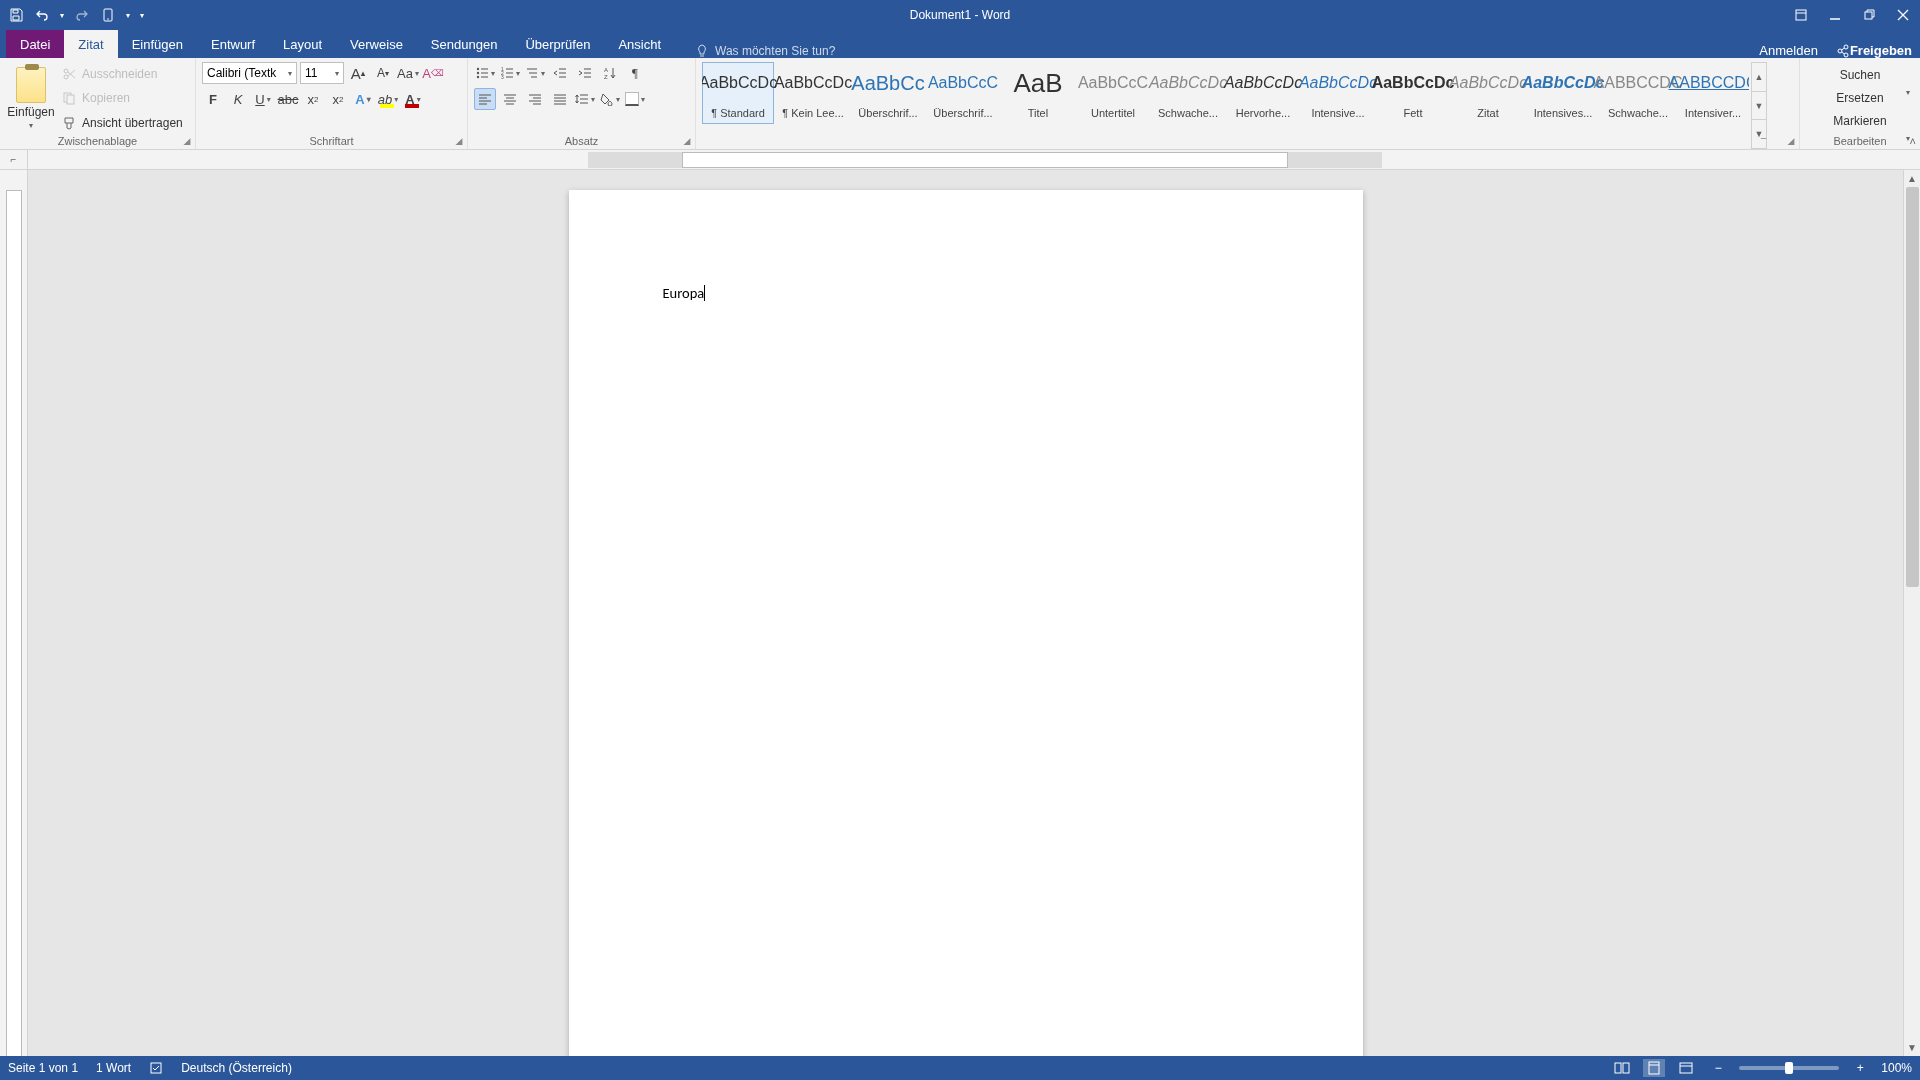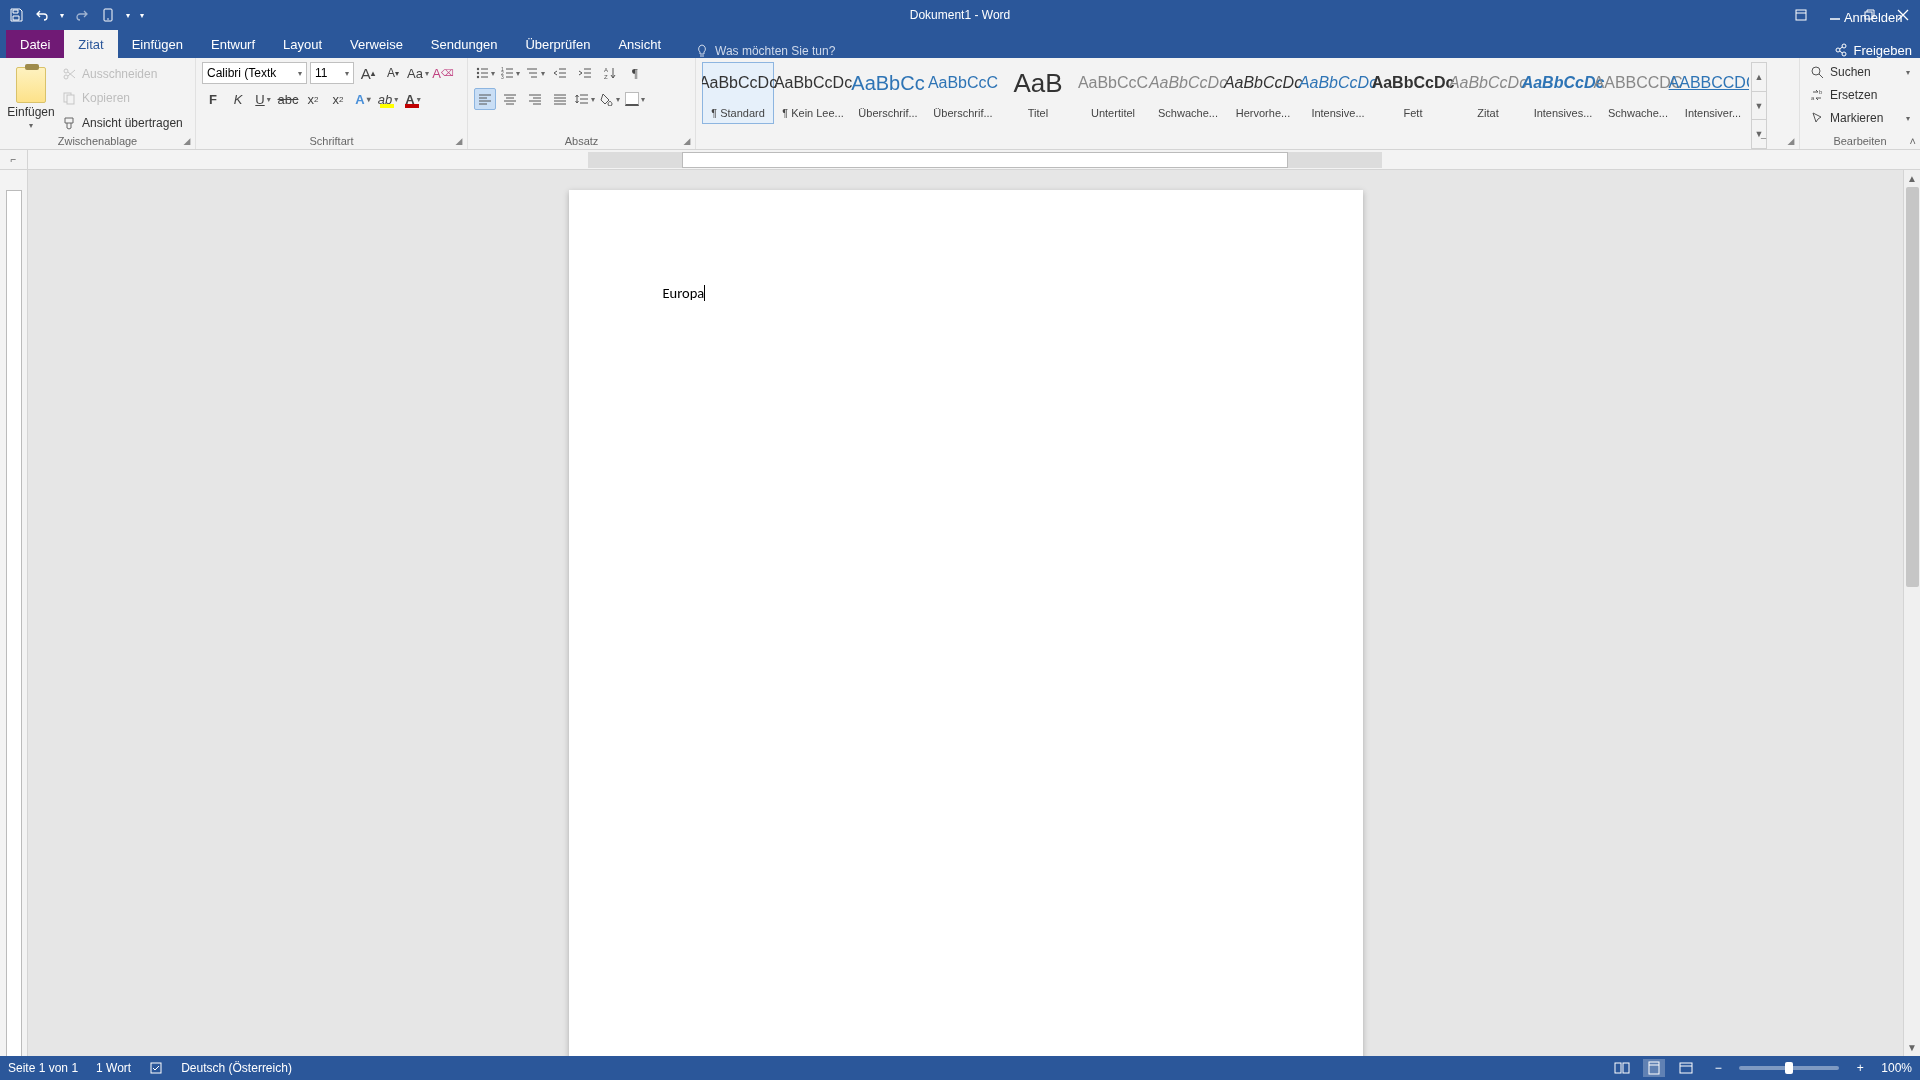--- a/index.html
+++ b/index.html
@@ -12,41 +12,41 @@
 .title-text { position: absolute; left: 50%; transform: translateX(-50%); }
 .win-controls { position: absolute; right: 0; display: flex; align-items: center; }
 .win-btn { width: 34px; height: 30px; display: flex; align-items: center; justify-content: center; color: #fff; }
 
 
 .tab-row { height: 28px; background: #2b579a; display: flex; align-items: flex-end; position: relative; }
 .tab { padding: 0 14px; height: 28px; display: flex; align-items: center; font-size: 13px; color: #fff; cursor: pointer; }
 .tab.datei { background: #701a75; font-weight: normal; margin-left: 6px; }
 .tab.active { background: #f3f3f3; color: #2b579a; }
 .tellme { display: flex; align-items: flex-start; color: #cfd9ea; font-size: 12px; margin-left: 20px; gap: 6px; }
-.tab-right { position: absolute; right: 8px; display: flex; align-items: center; gap: 18px; color: #fff; font-size: 13px; flex-direction: column; }
+.tab-right { position: absolute; right: 8px; display: flex; align-items: center; gap: 18px; color: #fff; font-size: 13px; }
 .tab-right span { cursor: pointer; }
 
 
 .ribbon { height: 92px; background: #f3f3f3; border-bottom: 1px solid #d4d4d4; display: flex; position: relative; }
 .group { border-right: 1px solid #e1e1e1; display: flex; flex-direction: column; justify-content: space-between; padding: 4px 6px 0 6px; position: relative; }
 .group-label { font-size: 11px; color: #666; text-align: center; padding-bottom: 2px; }
 .group-content { flex: 1; display: flex; }
 .dlg-launcher { position: absolute; right: 2px; bottom: 2px; width: 12px; height: 12px; font-size: 9px; color: #888; display:flex; align-items:center; justify-content:center; }
 
 
 .paste-big { width: 50px; display: flex; flex-direction: column; align-items: center; justify-content: center; gap: 2px; }
 .paste-icon { width: 30px; height: 36px; background: linear-gradient(#fef2c0,#fde28a); border: 1px solid #d9c26a; border-radius: 2px; position: relative; }
 .paste-icon::before { content:""; position:absolute; top:-4px; left:8px; width:14px; height:6px; background:#9e8b4c; border-radius:2px;}
 .clip-col { display:flex; flex-direction:column; justify-content:space-around; font-size:12px; color:#888; margin-left:6px;}
 .clip-item { display:flex; align-items:center; gap:6px; height:20px; white-space:nowrap;}
 .clip-item.enabled { color:#333; }
 
 
 .font-row { display:flex; align-items:center; gap:3px; }
-.font-select { width:105px; height:22px; border:1px solid #c0c0c0; background:#fff; font-size:12px; padding:0 4px; display:flex; align-items:center; justify-content:space-between;}
+.font-select { width:95px; height:22px; border:1px solid #c0c0c0; background:#fff; font-size:12px; padding:0 4px; display:flex; align-items:center; justify-content:space-between;}
 .size-select { width:44px; height:22px; border:1px solid #c0c0c0; background:#fff; font-size:12px; padding:0 4px; display:flex; align-items:center; justify-content:space-between;}
 .sm-btn { width:22px; height:22px; display:flex; align-items:center; justify-content:center; font-size:13px; color:#444; border-radius:2px; }
 .drop-caret { font-size:8px; color:#666; margin-left:2px;}
 .font-group .group-content { flex-direction:column; gap:4px; }
 .highlight-swatch { width:14px; height:4px; background:#ffff00; position:absolute; bottom:2px; left:3px;}
 .fontcolor-swatch { width:14px; height:4px; background:#c00000; position:absolute; bottom:2px; left:3px;}
 
 
 .para-group .group-content { flex-direction:column; gap:4px;}
 .align-active { background:#c9def5; border:1px solid #8db5e0; }
@@ -59,21 +59,21 @@
 .style-item { width:72px; height:62px; border:1px solid transparent; display:flex; flex-direction:column; align-items:center; justify-content:space-between; padding:4px 2px; cursor:pointer;}
 .style-item.selected { border:1px solid #8db5e0; background:#e6f0fa;}
 .style-preview { font-size:16px; color:#333; height:32px; display:flex; align-items:center;}
 .style-name { font-size:11px; color:#444; white-space:nowrap; overflow:hidden; text-overflow:ellipsis; width:100%; text-align:center;}
 .gallery-scroll { width:16px; display:flex; flex-direction:column; border:1px solid #d0d0d0; margin-left:2px;}
 .gallery-scroll div { flex:1; display:flex; align-items:center; justify-content:center; font-size:9px; color:#666; border-bottom:1px solid #d0d0d0;}
 .gallery-scroll div:last-child { border-bottom:none;}
 
 
 .edit-group .group-content { flex-direction:column; gap:3px; font-size:12px; color:#333;}
-.edit-item { display:flex; align-items:center; gap:6px; height:20px; white-space:nowrap; padding:0 4px;}
+.edit-item { display:flex; align-items:center; gap:6px; height:20px; white-space:nowrap; padding:0 4px;flex-direction:column;}
 
 
 .ribbon-collapse { position:absolute; right:4px; bottom:2px; font-size:11px; color:#666;}
 
 
 .ruler-corner { width:28px; height:20px; background:#f3f3f3; border-right:1px solid #d4d4d4; border-bottom:1px solid #d4d4d4; display:flex; align-items:center; justify-content:center; font-size:10px; color:#666;}
 .ruler-wrap { height:20px; display:flex; background:#f3f3f3; border-bottom:1px solid #d4d4d4;}
 .h-ruler { flex:1; position:relative; background:#f3f3f3; }
 .h-ruler .ruler-page { position:absolute; top:2px; height:16px; background:#fff; border:1px solid #bbb;}
 .h-ruler .ruler-margin { position:absolute; top:2px; height:16px; background:#dcdcdc;}
@@ -162,21 +162,21 @@
   <div class="tab datei">Datei</div>
   <div id="tabs-host" style="display: contents;"><div class="tab active">Zitat</div><div class="tab">Einfügen</div><div class="tab">Entwurf</div><div class="tab">Layout</div><div class="tab">Verweise</div><div class="tab">Sendungen</div><div class="tab">Überprüfen</div><div class="tab">Ansicht</div></div>
   <div class="tellme">
     <svg width="14" height="14" viewBox="0 0 14 14">
         <path d="M7 1a4 4 0 0 1 2 7v2H5V8a4 4 0 0 1 2-7z M5 12h4" fill="none" stroke="#cfd9ea"></path>
       </svg>
     <span>Was möchten Sie tun?</span>
   </div>
   <div class="tab-right">
     <span>Anmelden</span>
-    <span style="display:flex;gap:5px;">
+    <span style="display:flex;align-items:center;font-weight:bold;">
       <svg width="14" height="14" viewBox="0 0 14 14">
           <circle cx="4" cy="7" r="2" fill="none" stroke="#fff"></circle>
           <circle cx="10" cy="3" r="2" fill="none" stroke="#fff"></circle>
           <circle cx="10" cy="11" r="2" fill="none" stroke="#fff"></circle>
           <path d="M5.5 6l3-2M5.5 8l3 2" stroke="#fff"></path>
         </svg>
       <span>Freigeben</span>
     </span>
   </div>
 </div>

